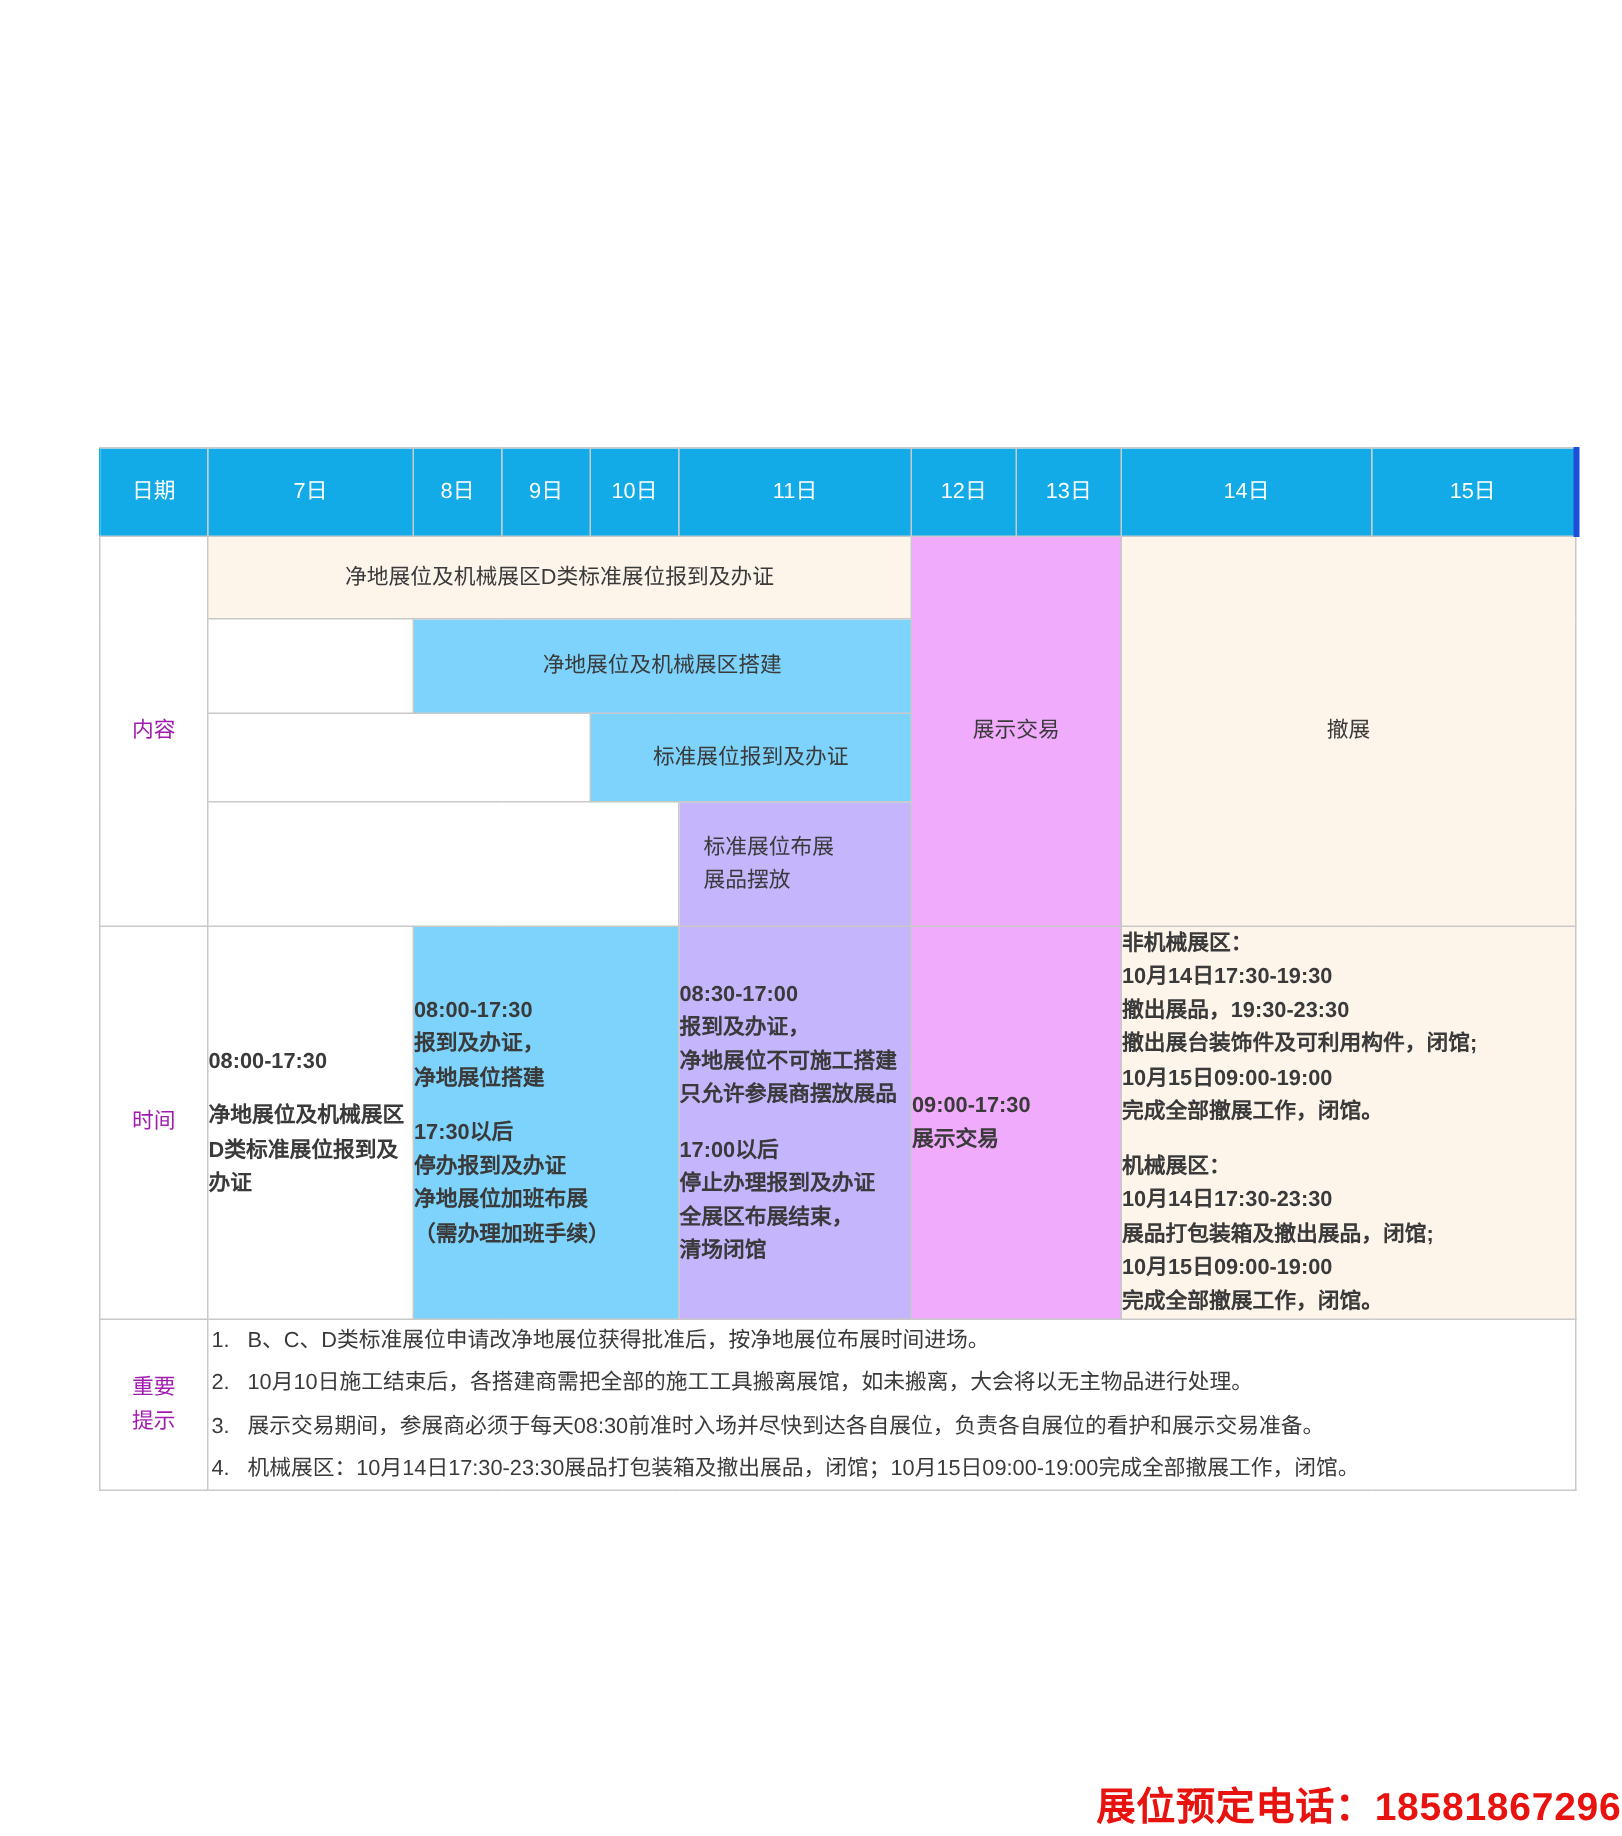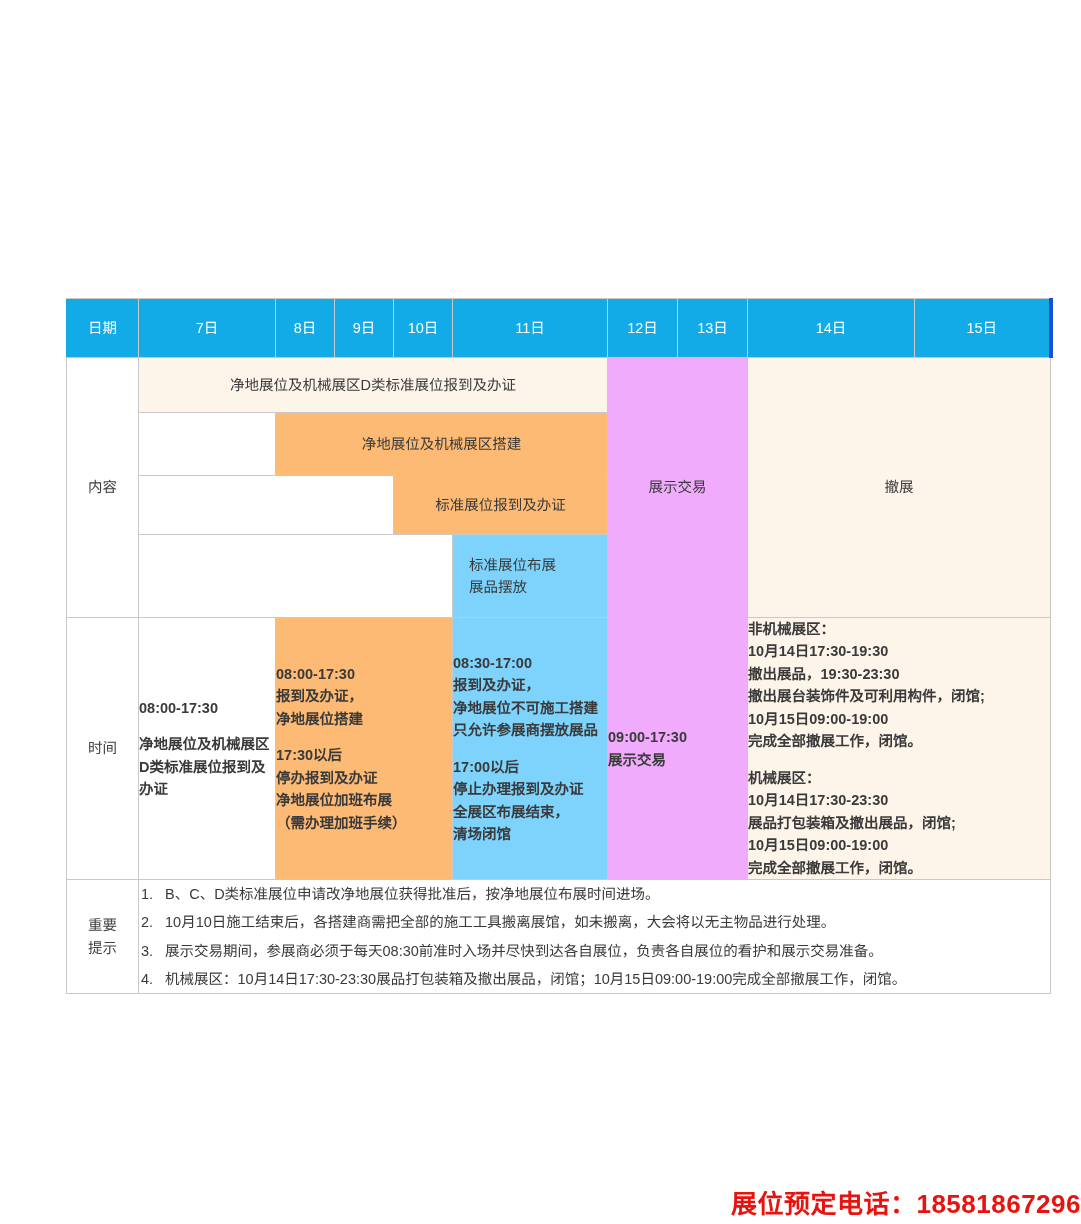--- a/index.html
+++ b/index.html
@@ -62,29 +62,29 @@
     border-bottom:1px solid #12ABE8;
   }
   thead th.first{border-left:1px solid #12ABE8;}
   thead th.last{border-right:4px solid #1d4ed8;}
 
   
   td.rowlabel{
     width:72px;
     text-align:center;
     font-size:17px;
-    color:#404040;
+    color:#a21caf;
     background:#ffffff;
     line-height:1.5;
   }
 
   
   td.c-cream{background:#FDF4EA;}
-  td.c-blue{background:#fdba74;}
-  td.c-green{background:#7dd3fc;}
+  td.c-blue{background:#7dd3fc;}
+  td.c-green{background:#c4b5fd;}
   td.c-periwinkle{background:#f0abfc;}
   td.c-white{background:#ffffff;}
 
   td.center{text-align:center;}
   td.pad{padding:7px 10px;}
 
   
   td.timecell{
     vertical-align:middle;
     padding:10px 11px;

